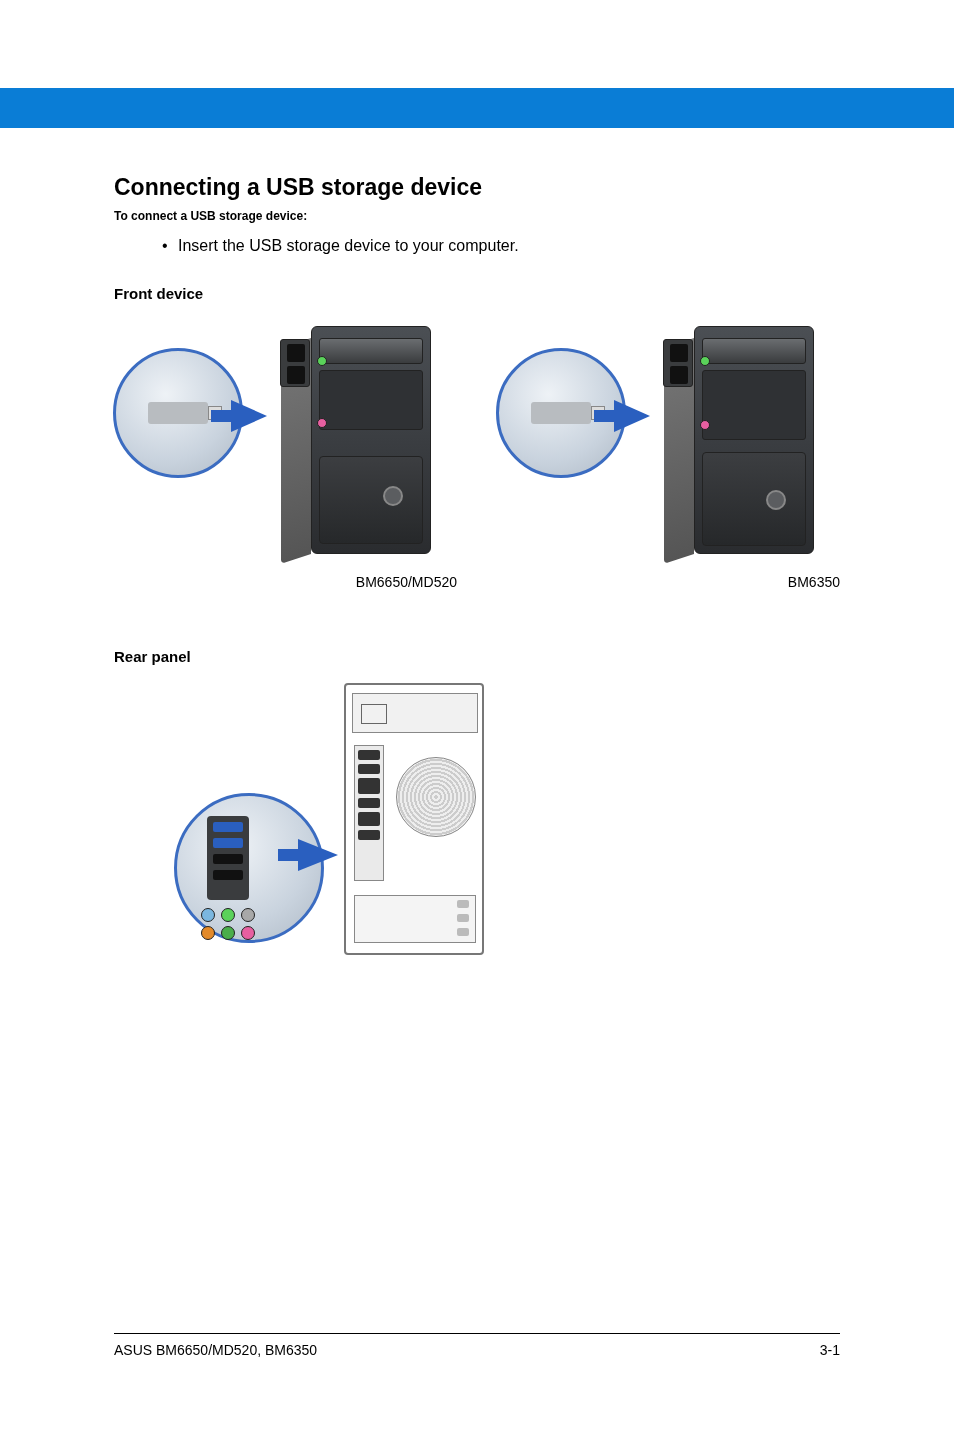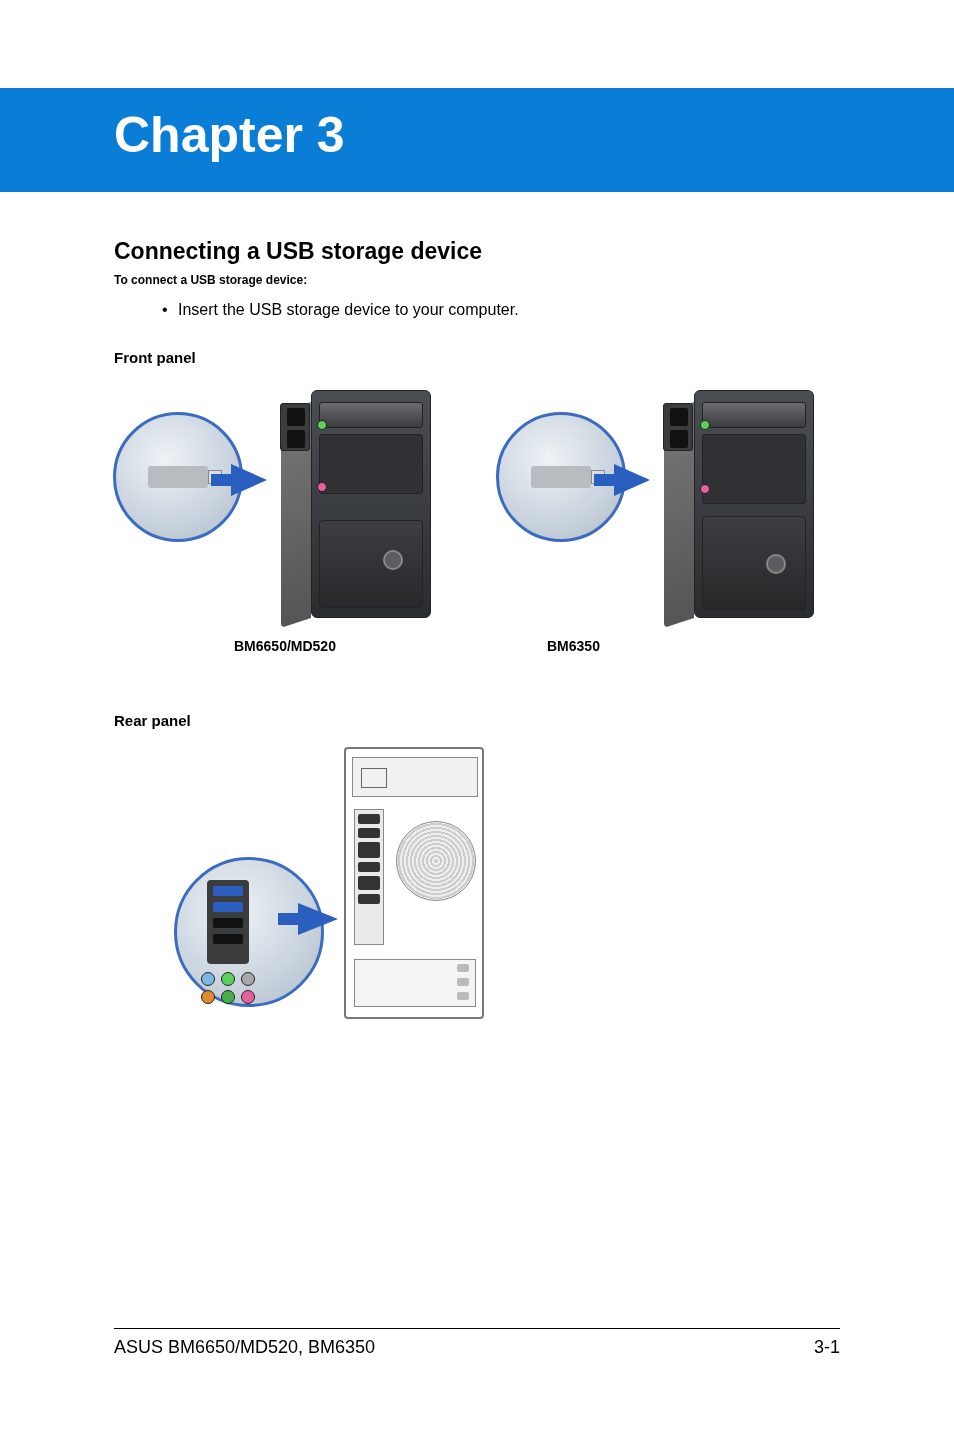--- a/index.html
+++ b/index.html
@@ -55,23 +55,23 @@
   .bullet-text { padding-left: 16px; }
   .h-panel {
     font-size: 15px;
     font-weight: 700;
     margin-bottom: 18px;
   }
   .fig-row { display: flex; gap: 40px; margin-bottom: 58px; }
   .fig-col { flex: 1; text-align: center; }
   .fig-caption {
     font-size: 14px;
-    font-weight: 700;
+    font-weight: 400;
     margin-top: 14px;
-    text-align: left;
+    text-align: right;
   }
   .fig-caption.left { padding-left: 120px; }
   .fig-caption.right { padding-left: 50px; }
   
   .scene {
     width: 330px;
     height: 240px;
     position: relative;
     margin: 0 auto;
   }
@@ -165,43 +165,42 @@
     left:0; bottom:80px;
     width:100%;
     padding: 0 114px;
     border-top:1px solid transparent;
   }
   .footer-line{
     border-top:1px solid #000;
     padding-top:8px;
     display:flex;
     justify-content:space-between;
-    font-size:18px;
+    font-size:14px;
   }
 </style>
 </head>
 <body>
 
 <div class="content">
 
   <div class="banner">
-    <h1>Chapter 3</h1>
   </div>
 
   <div class="inner">
 
     <div class="h-section">Connecting a USB storage device</div>
 
     <div class="h-step">To connect a USB storage device:</div>
     <div class="bullet-row">
       <div class="bullet-dot">•</div>
       <div class="bullet-text">Insert the USB storage device to your computer.</div>
     </div>
 
-    <div class="h-panel">Front panel</div>
+    <div class="h-panel">Front device</div>
 
     <div class="fig-row">
 
       <div class="fig-col">
         <div class="scene">
           <div class="tower">
             <div class="tower-side"></div>
             <div class="tower-front"></div>
             <div class="drive"></div>
             <div class="bay"></div>

